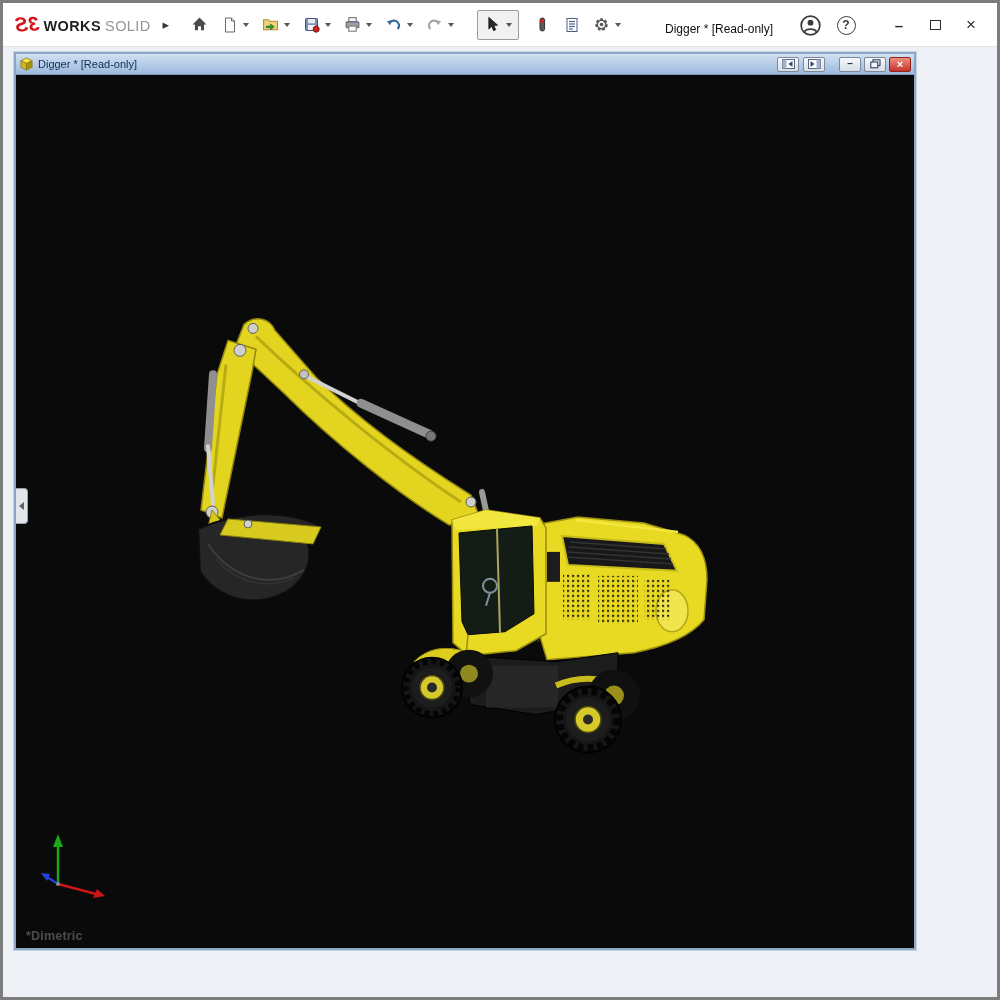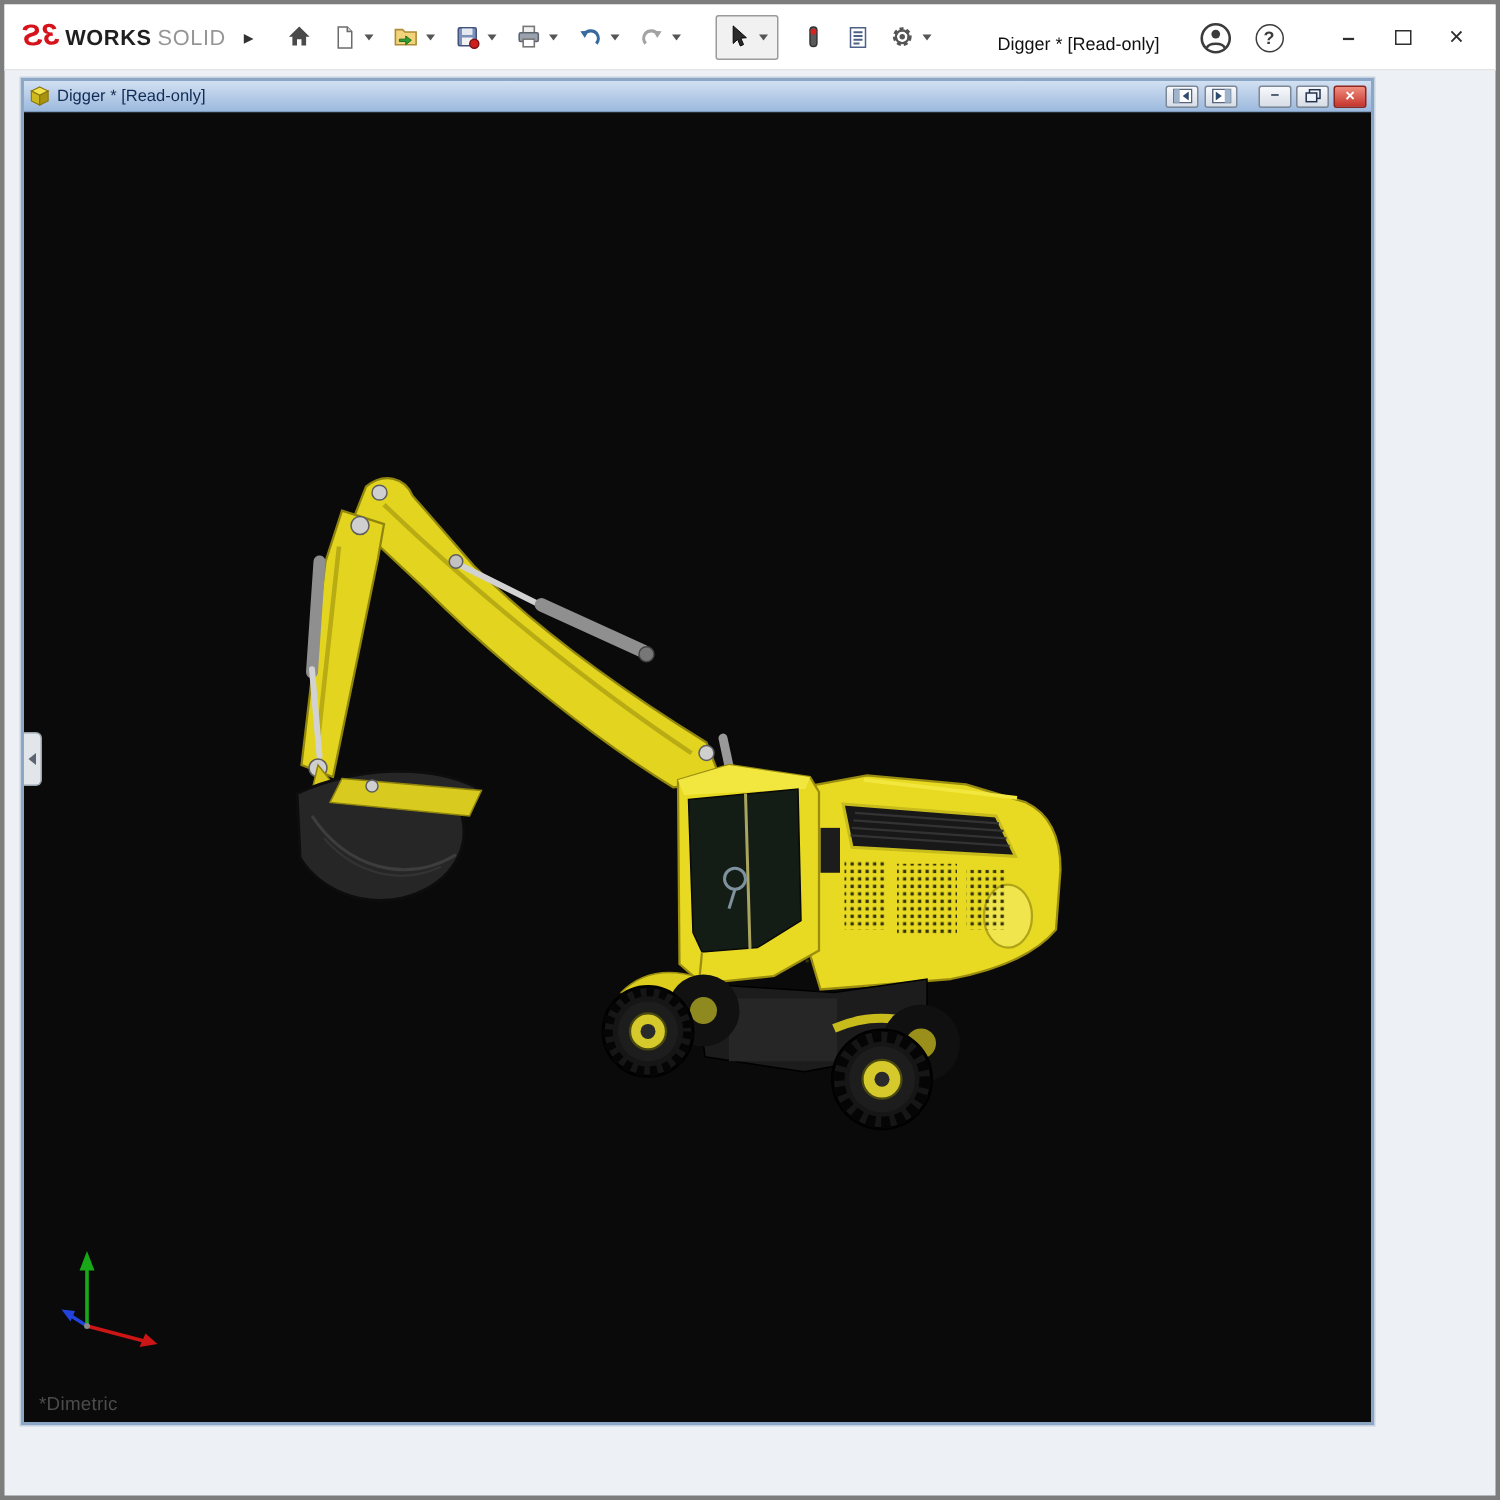--- a/index.html
+++ b/index.html
@@ -35,21 +35,21 @@
   .cw-title{font-size:11px;color:#122c55;margin-left:4px;flex:1;white-space:nowrap}
   .cw-btn{width:22px;height:15px;border:1px solid #7e8896;border-radius:2px;background:linear-gradient(#f7f9fc,#d7dde6);display:flex;align-items:center;justify-content:center;margin-left:3px;font-size:10px;color:#1c2b45;line-height:1}
   .cw-btn.nav{margin-left:4px}
   .cw-btn.minimize{margin-left:14px;font-weight:bold}
   .cw-btn.close{background:linear-gradient(#ef8d7f,#c5342b);border-color:#8e241d;color:#fff;font-weight:bold;font-size:11px}
 
   
   .viewport{flex:1;position:relative;background:#0a0a0a;overflow:hidden}
   .model-svg{position:absolute;inset:0;width:100%;height:100%}
   .triad-svg{position:absolute;left:14px;bottom:42px;width:90px;height:80px}
-  .view-label{position:absolute;left:10px;bottom:5px;font-size:12.5px;font-weight:normal;color:#4c4c4c;letter-spacing:.2px}
+  .view-label{position:absolute;left:10px;bottom:5px;font-size:12.5px;font-weight:bold;color:#4c4c4c;letter-spacing:.2px}
   .panel-tab{position:absolute;left:0;top:413px;width:12px;height:36px;background:#e2e6eb;border:1px solid #9aa2ac;border-left:none;border-radius:0 4px 4px 0;display:flex;align-items:center;justify-content:center}
   .panel-tab .tri{width:0;height:0;border-top:4px solid transparent;border-bottom:4px solid transparent;border-right:5px solid #5b6470}
 </style>
 </head>
 <body>
 
 <div class="app">
 
   <div class="top-bar">
     <div class="logo">

